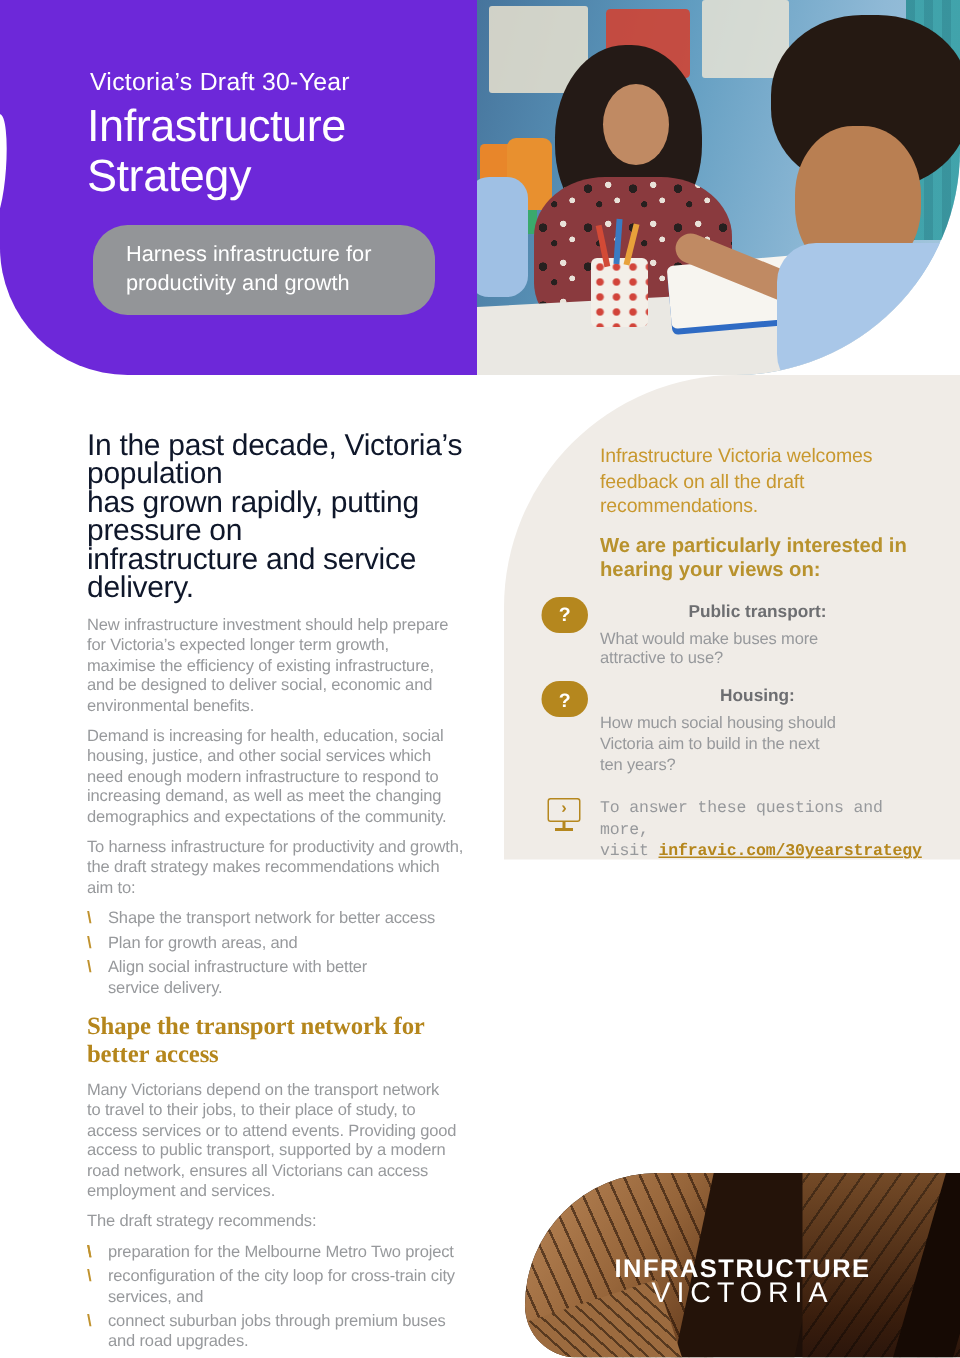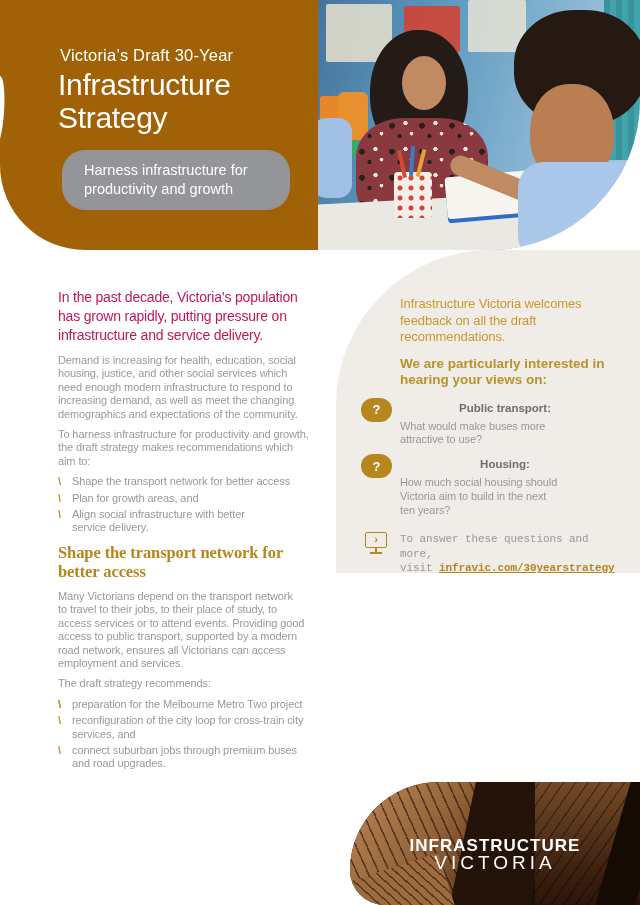--- a/index.html
+++ b/index.html
@@ -7,21 +7,21 @@
   .page {
     position:relative; width:640px; height:905px; margin:0 auto;
     background:#fff; overflow:hidden;
     font-family:"Liberation Sans", sans-serif;
   }
   .ml { white-space:pre-line; }
 
   
   .gold-block {
     position:absolute; left:0; top:0; width:318px; height:250px;
-    background:#a16207; border-bottom-left-radius:85px;
+    background:#6d28d9; border-bottom-left-radius:85px;
   }
   .gold-notch {
     position:absolute; left:-9px; top:76px; width:13px; height:72px;
     background:#fff; border-radius:50%; transform:rotate(4deg);
   }
   .eyebrow {
     position:absolute; left:60px; top:46px; color:#fff;
     font-size:16.5px; letter-spacing:.2px; font-weight:400;
   }
   .doc-title {
@@ -72,21 +72,21 @@
   .pt-pencil2 { left:92px; top:146px; width:4px; height:30px; background:#3a7bc2; transform:rotate(4deg); }
   .pt-pencil3 { left:101px; top:149px; width:4px; height:28px; background:#e8a13a; transform:rotate(14deg); }
   .pt-cup {
     left:76px; top:172px; width:38px; height:46px; background-color:#f3efe8; border-radius:4px;
     background-image:radial-gradient(circle at 6px 6px, #d2443a 2px, transparent 3px);
     background-size:11px 10px;
   }
 
   
   .col-left { position:absolute; left:58px; top:288px; width:256px; }
-  .intro { font-size:14px; line-height:19px; color:#be185d; letter-spacing:-.2px; margin-bottom:9px; }
+  .intro { font-size:20px; line-height:19px; color:#0f172a; letter-spacing:-.2px; margin-bottom:9px; }
   .body-p { font-size:11px; line-height:13.4px; color:#97999c; letter-spacing:-.1px; margin-bottom:7px; }
   .aims-list, .recs-list { list-style:none; margin-bottom:6px; }
   .aims-list li, .recs-list li { position:relative; padding-left:14px; font-size:11px; line-height:13.4px; color:#97999c; letter-spacing:-.1px; margin-bottom:3px; }
   .bullet-mark { position:absolute; left:0; top:0; color:#c0922e; font-weight:bold; }
   .section-heading {
     font-family:"Liberation Serif", serif; font-weight:bold; color:#b5861c;
     font-size:16.5px; line-height:19.5px; margin:8px 0 8px 0; letter-spacing:-.1px;
   }
 
   
@@ -186,20 +186,25 @@
     <div class="shape pt-arm"></div>
     <div class="shape pt-hair-b"></div>
     <div class="shape pt-face-b"></div>
     <div class="shape pt-shirt-b"></div>
   </div>
 
   <div class="col-left">
     <p class="intro ml">In the past decade, Victoria’s population
 has grown rapidly, putting pressure on
 infrastructure and service delivery.</p>
+    <p class="body-p ml">New infrastructure investment should help prepare
+for Victoria’s expected longer term growth,
+maximise the efficiency of existing infrastructure,
+and be designed to deliver social, economic and
+environmental benefits.</p>
     <p class="body-p ml">Demand is increasing for health, education, social
 housing, justice, and other social services which
 need enough modern infrastructure to respond to
 increasing demand, as well as meet the changing
 demographics and expectations of the community.</p>
     <p class="body-p ml">To harness infrastructure for productivity and growth,
 the draft strategy makes recommendations which
 aim to:</p>
     <ul class="aims-list">
       <li><span class="bullet-mark">\</span><span class="ml">Shape the transport network for better access</span></li>

